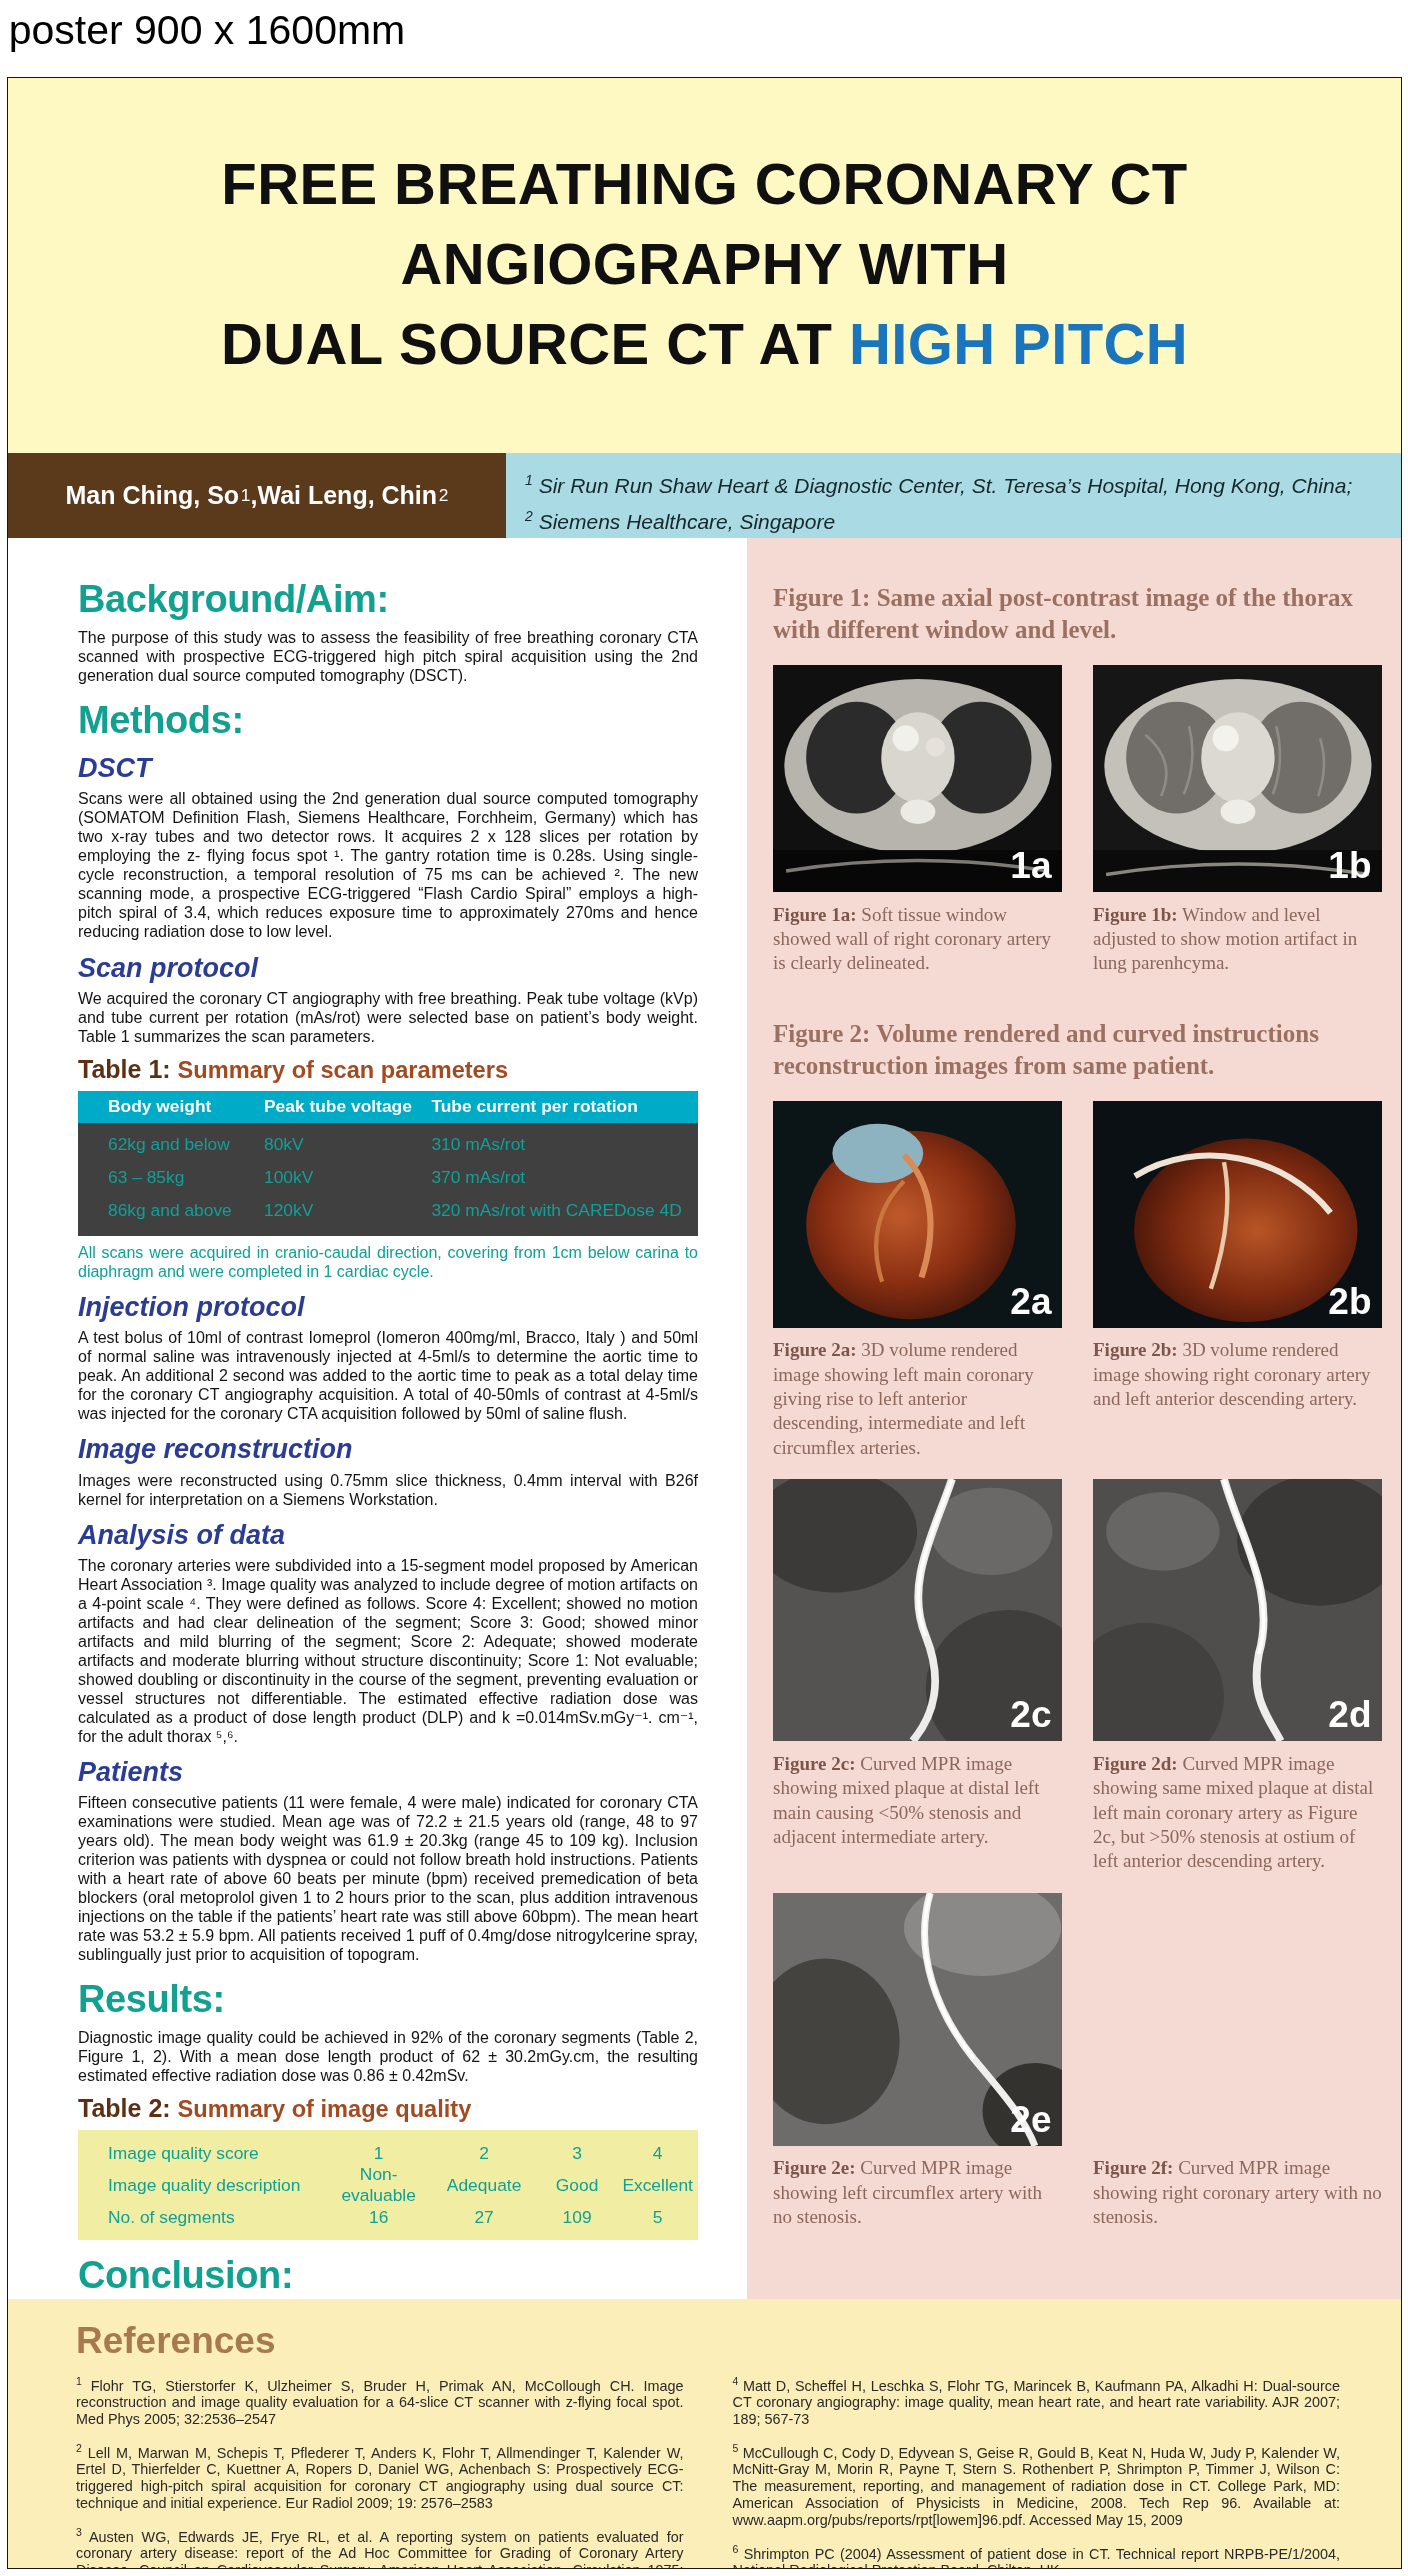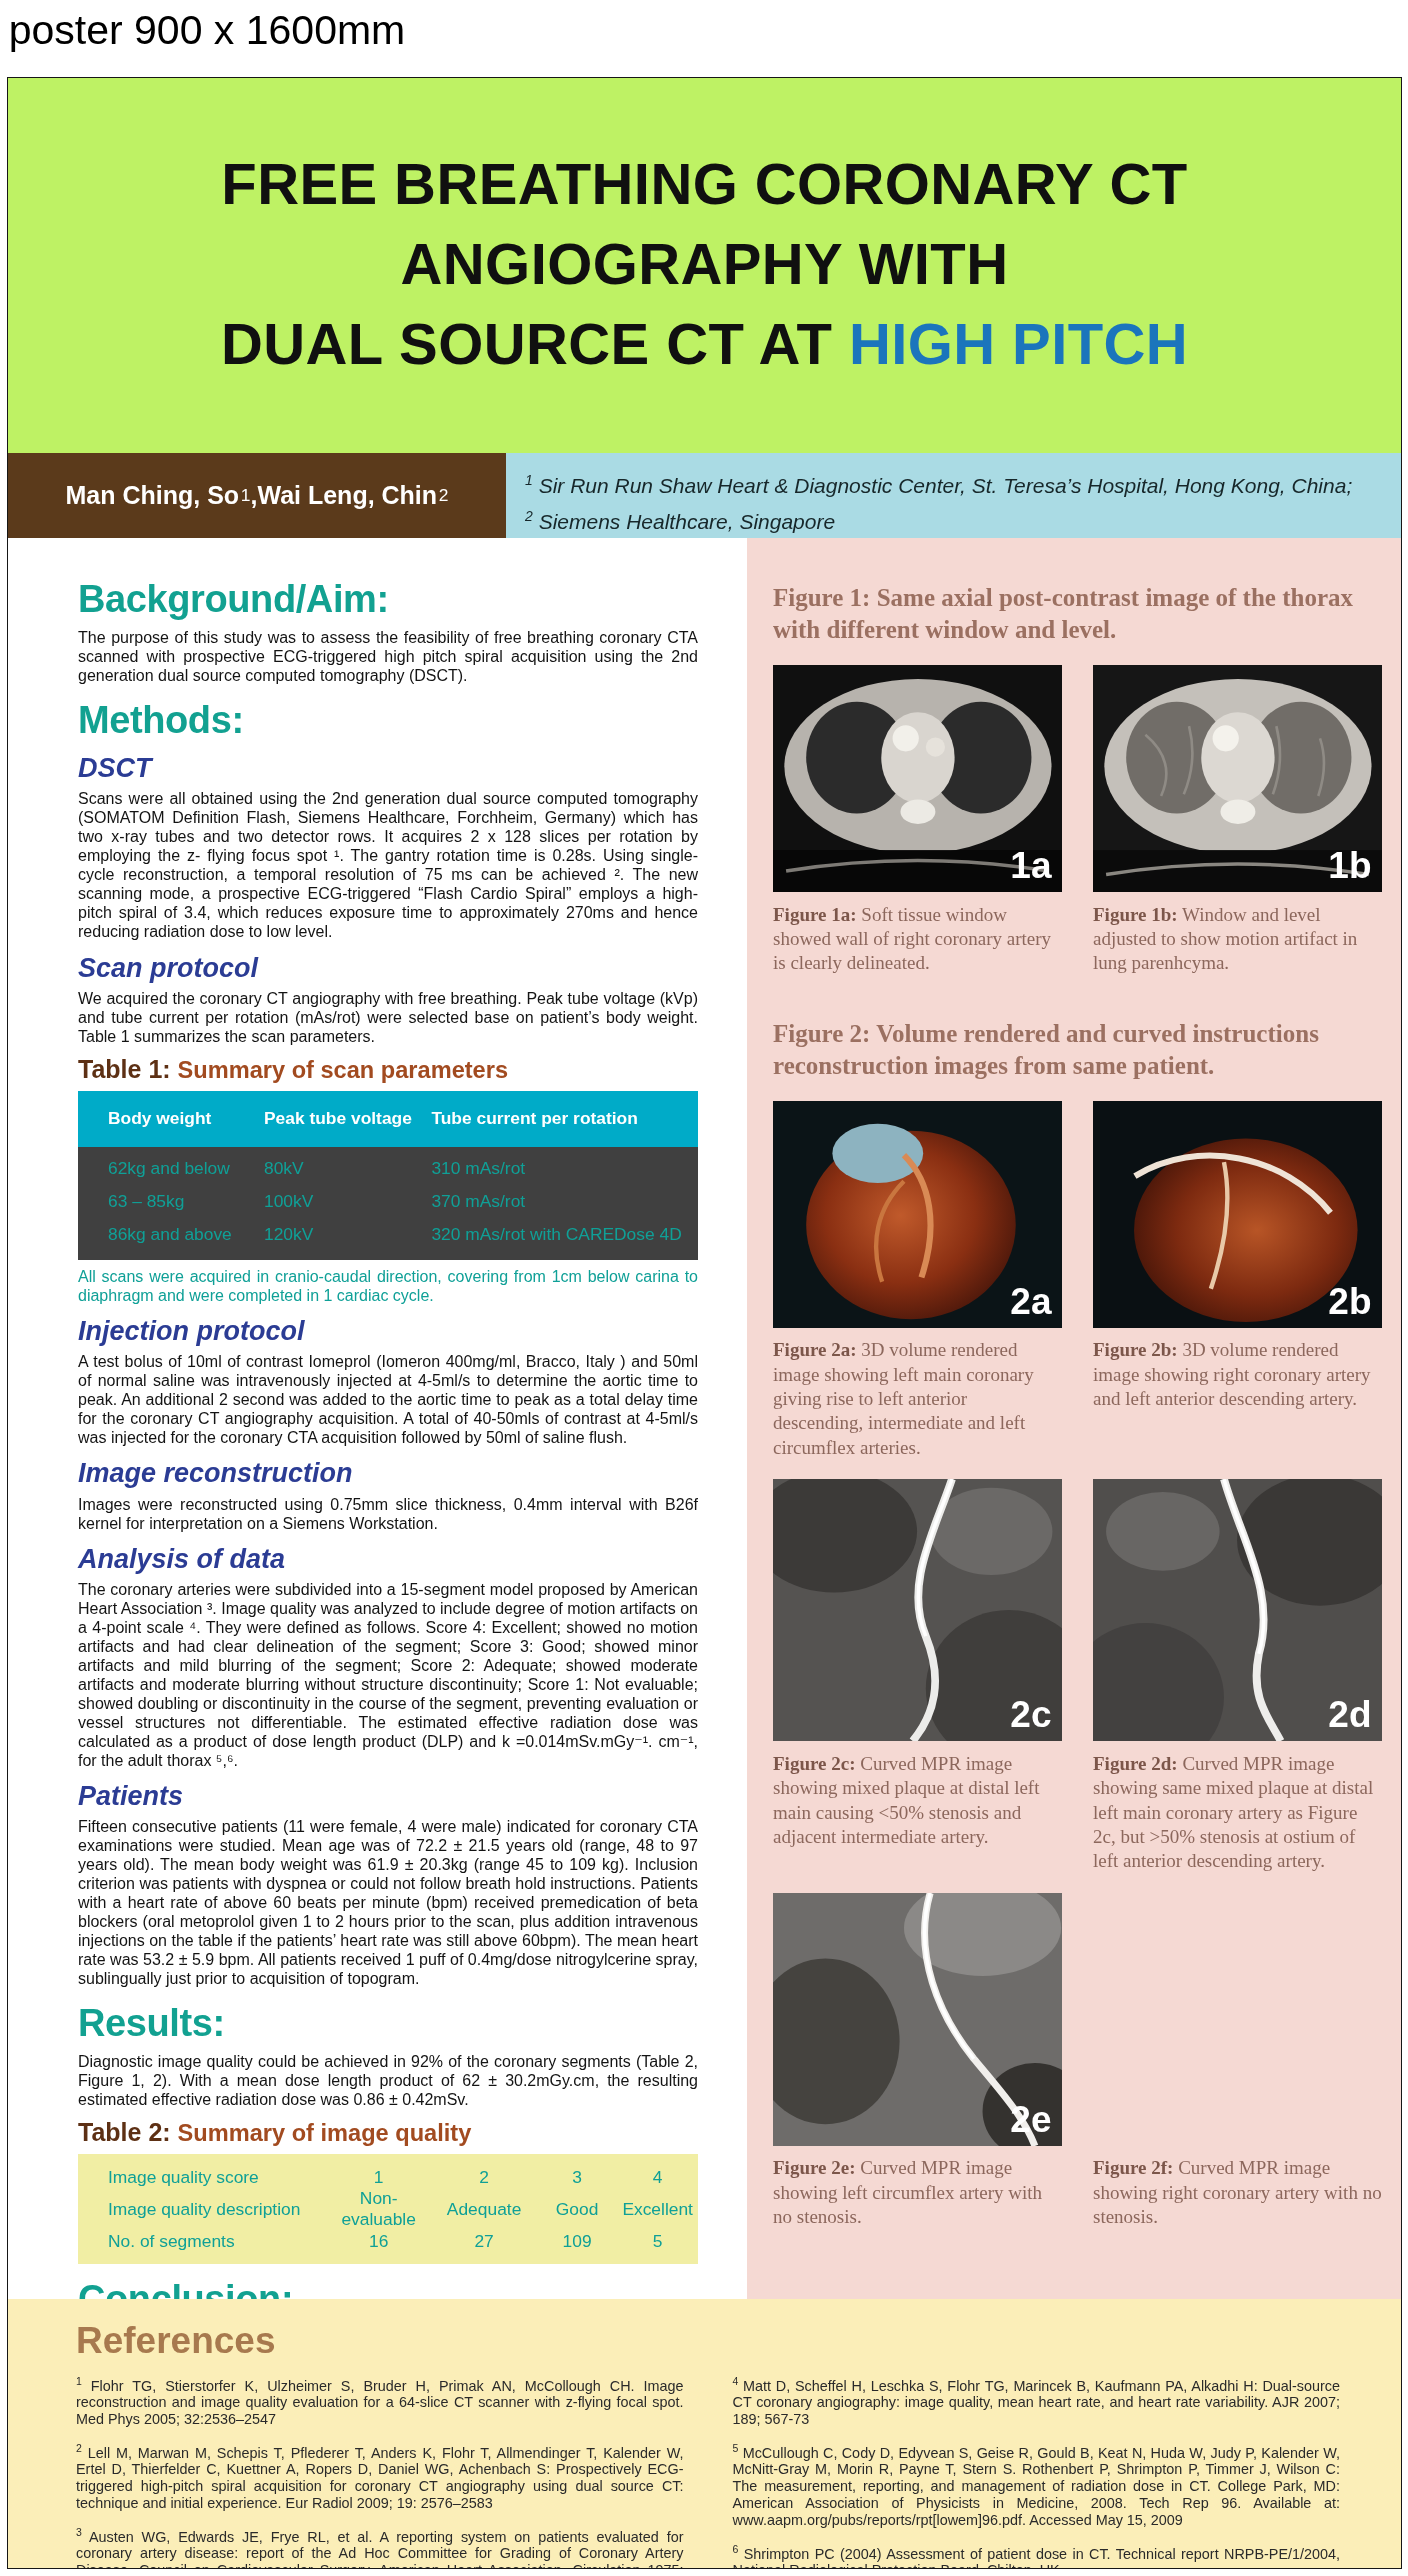--- a/index.html
+++ b/index.html
@@ -15,21 +15,21 @@
   }
   .poster {
     position: absolute; left: 7px; top: 77px;
     width: 1395px; height: 2492px;
     border: 1.7px solid #161616;
     display: flex; flex-direction: column;
     overflow: hidden; background: #fff;
   }
   
   .pheader {
-    flex: 0 0 375px; background: #bef264;
+    flex: 0 0 375px; background: #fef9c3;
     text-align: center; padding-top: 66px;
   }
   .pheader .tline {
     font-size: 58px; font-weight: bold; line-height: 80px;
     color: #101010; letter-spacing: 0.4px;
   }
   .pheader .accent { color: #1b75bc; }
   
   .authors { flex: 0 0 85px; display: flex; }
   .authors-left {
@@ -64,21 +64,21 @@
     color: #2b3c94; margin: 11.3px 0 5.2px 0;
   }
   .para {
     font-size: 16px; line-height: 19px; text-align: justify;
     color: #141414; margin-bottom: 4.4px;
   }
   .note { color: #0fa097; }
   .tbl-label { font-size: 25px; font-weight: bold; color: #5d3014; margin: 8.7px 0 7px 0; }
   .tbl-label .tbl-title { color: #a24b20; font-size: 23.6px; }
   .tbl1 { width: 100%; margin-bottom: 7px; }
-  .tbl1-head { display: flex; background: #00abc8; color: #fff; font-weight: bold; font-size: 17.4px; align-items: center; height: 56px; }
+  .tbl1-head { display: flex; background: #00abc8; color: #fff; font-weight: bold; font-size: 17.4px; align-items: center; height: 32px; }
   .tbl1-body { background: #404040; color: #0fa097; font-size: 17.4px; padding: 5.2px 0 8.7px 0; }
   .tbl1-row { display: flex; height: 33px; align-items: center; }
   .t1c1 { width: 30%; padding-left: 30px; }
   .t1c2 { width: 27%; }
   .t1c3 { width: 43%; }
   .tbl2 { width: 100%; background: #f1eea4; color: #0fa097; font-size: 17.4px; padding: 7px 0; margin-bottom: 7px; }
   .tbl2-row { display: flex; height: 32px; align-items: center; }
   .t2label { width: 40%; padding-left: 30px; }
   .t2v { text-align: center; }
   .t2v1 { width: 17%; } .t2v2 { width: 17%; } .t2v3 { width: 13%; } .t2v4 { width: 13%; }

